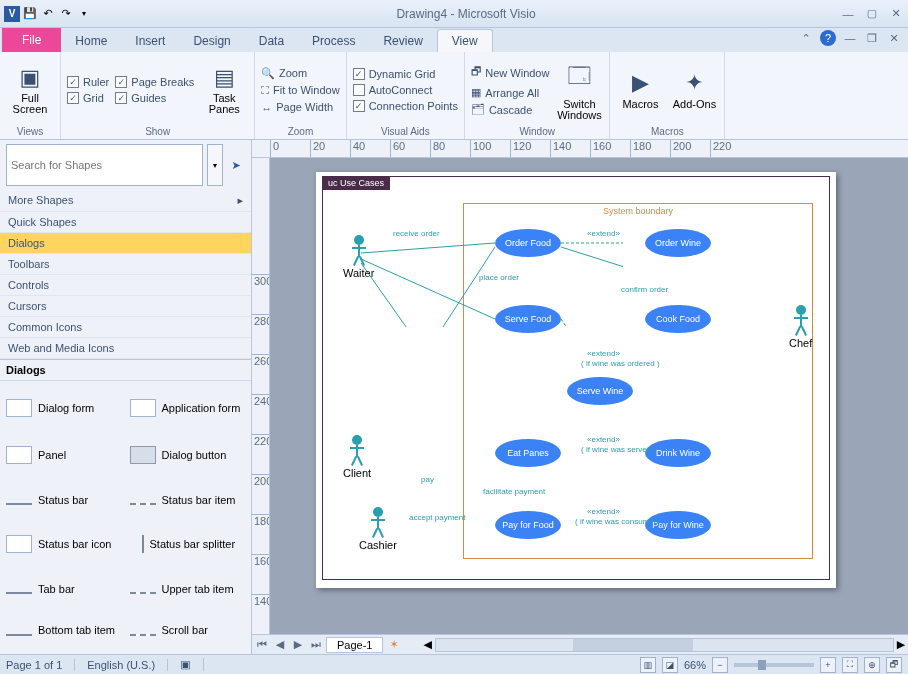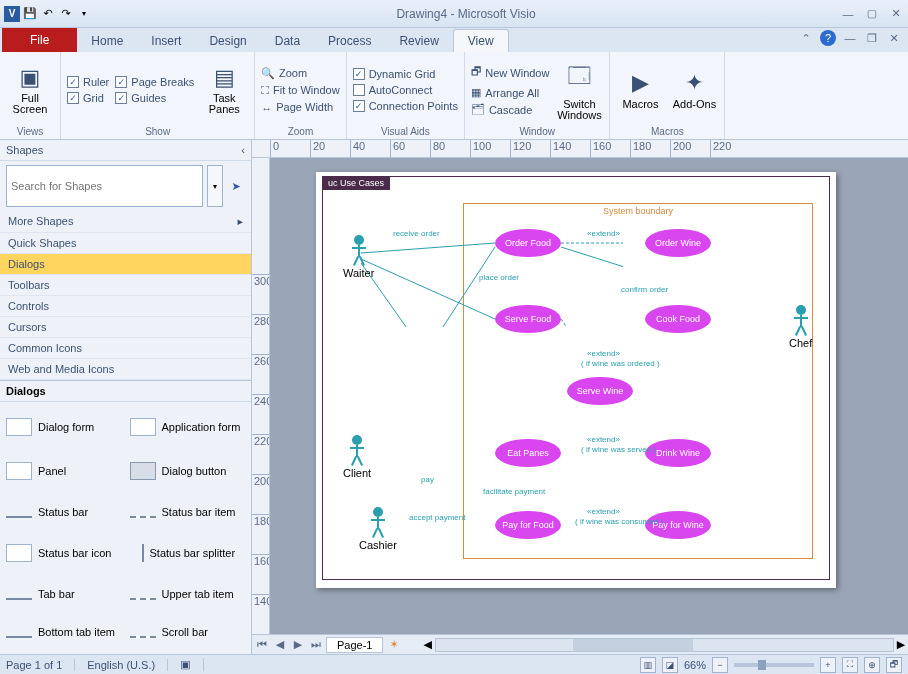--- a/index.html
+++ b/index.html
@@ -8,21 +8,21 @@
 
 .titlebar { height: 28px; background: linear-gradient(#eaf0fa,#d7e4f2); display: flex; align-items: center; padding: 0 4px; border-bottom: 1px solid #b6c5d9; }
 .titlebar .qat { display: flex; gap: 2px; align-items: center; }
 .titlebar .qat .icon { width: 16px; height: 16px; display: flex; align-items: center; justify-content: center; }
 .titlebar .title { flex: 1; text-align: center; color: #5a6b85; font-size: 12px; }
 .titlebar .winbtns { display: flex; gap: 8px; }
 .titlebar .winbtns span { width: 16px; height: 16px; display: flex; align-items: center; justify-content: center; color: #5a6b85; cursor: default; }
 
 
 .ribbon-tabs { height: 24px; display: flex; align-items: flex-end; padding-left: 2px; background: #dce6f2; position: relative; }
-.file-tab { background: #b91c1c; color: #fff; padding: 4px 28px; font-size: 12px; height: 24px; display: flex; align-items: center; }
+.file-tab { background: #ec4899; color: #fff; padding: 4px 20px; font-size: 12px; height: 24px; display: flex; align-items: center; }
 .ribbon-tabs .tab { padding: 4px 14px; color: #3b5173; font-size: 12px; cursor: default; }
 .ribbon-tabs .tab.active { background: #f5f7fb; border: 1px solid #b6c5d9; border-bottom: none; border-radius: 3px 3px 0 0; }
 .ribbon-tabs .help-area { position: absolute; right: 6px; top: 2px; display: flex; gap: 6px; }
 .ribbon-tabs .help-area span { width: 16px; height: 16px; display: flex; align-items: center; justify-content: center; color: #5a6b85; }
 
 
 .ribbon { height: 88px; background: #f2f5fb; border-bottom: 1px solid #b6c5d9; display: flex; }
 .group { border-right: 1px solid #d0dae8; padding: 3px 6px 2px 6px; display: flex; flex-direction: column; justify-content: space-between; }
 .group-label { text-align: center; color: #5a6b85; font-size: 10px; margin-top: 2px; }
 .group-content { display: flex; gap: 6px; flex: 1; }
@@ -65,21 +65,21 @@
 .uc-tag { position:absolute; left:-1px; top:-1px; background:#4a2b4a; color:#fff; font-size:9px; padding:2px 6px; }
 .sys-boundary { position:absolute; left:140px; top:26px; width:350px; height:356px; border:1px solid #d98a3a; }
 .sys-title { position:absolute; top:2px; width:100%; text-align:center; color:#d98a3a; font-size:9px; }
 .actor { position:absolute; text-align:center; font-size:9px; color:#000; }
 .actor .head { width:10px; height:10px; background:#2a9faf; border-radius:50%; margin:0 auto; }
 .actor .body { width:2px; height:12px; background:#2a9faf; margin:0 auto; position:relative; }
 .actor .arms { position:absolute; top:2px; left:-6px; width:14px; height:2px; background:#2a9faf; }
 .actor .legs::before,.actor .legs::after { content:""; position:absolute; top:11px; width:2px; height:10px; background:#2a9faf; }
 .actor .legs::before { left:-3px; transform:rotate(25deg); }
 .actor .legs::after { left:3px; transform:rotate(-25deg); }
-.usecase { position:absolute; background:#d946ef; border-radius:50%; color:#fff; font-size:9px; display:flex; align-items:center; justify-content:center; width:66px; height:28px; }
+.usecase { position:absolute; background:#3b82f6; border-radius:50%; color:#fff; font-size:9px; display:flex; align-items:center; justify-content:center; width:66px; height:28px; }
 .note { position:absolute; font-size:8px; color:#2a9faf; }
 .lines { position:absolute; inset:0; }
 .lines line { stroke:#2a9faf; stroke-width:1; }
 .lines line.dashed { stroke-dasharray:3 2; }
 
 
 .page-tabs { height: 20px; background: #e6ecf5; border-top: 1px solid #b6c5d9; display: flex; align-items: center; gap:2px; padding-left:2px; }
 .page-tabs .nav { display:flex; gap:2px; }
 .page-tabs .nav span { width:16px; text-align:center; color:#5a6b85; }
 .page-tabs .ptab { background:#fff; border:1px solid #b6c5d9; padding:1px 10px; }
@@ -247,24 +247,20 @@
         <span>Add-Ons</span>
       </div>
     </div>
     <div class="group-label">Macros</div>
   </div>
 </div>
 
 <div class="main">
 
   <div class="shapes-pane">
-    <div class="header">
-      <span>Shapes</span>
-      <span>‹</span>
-    </div>
     <div class="search">
       <input placeholder="Search for Shapes" style="">
       <span class="dd">▾</span>
       <span class="go">➤</span>
     </div>
     <div class="cat-list" id="cat-list">
         <div class="cat-item">More Shapes<span>▸</span></div>
         <div class="cat-item">Quick Shapes</div>
         <div class="cat-item selected">Dialogs</div>
         <div class="cat-item">Toolbars</div>

